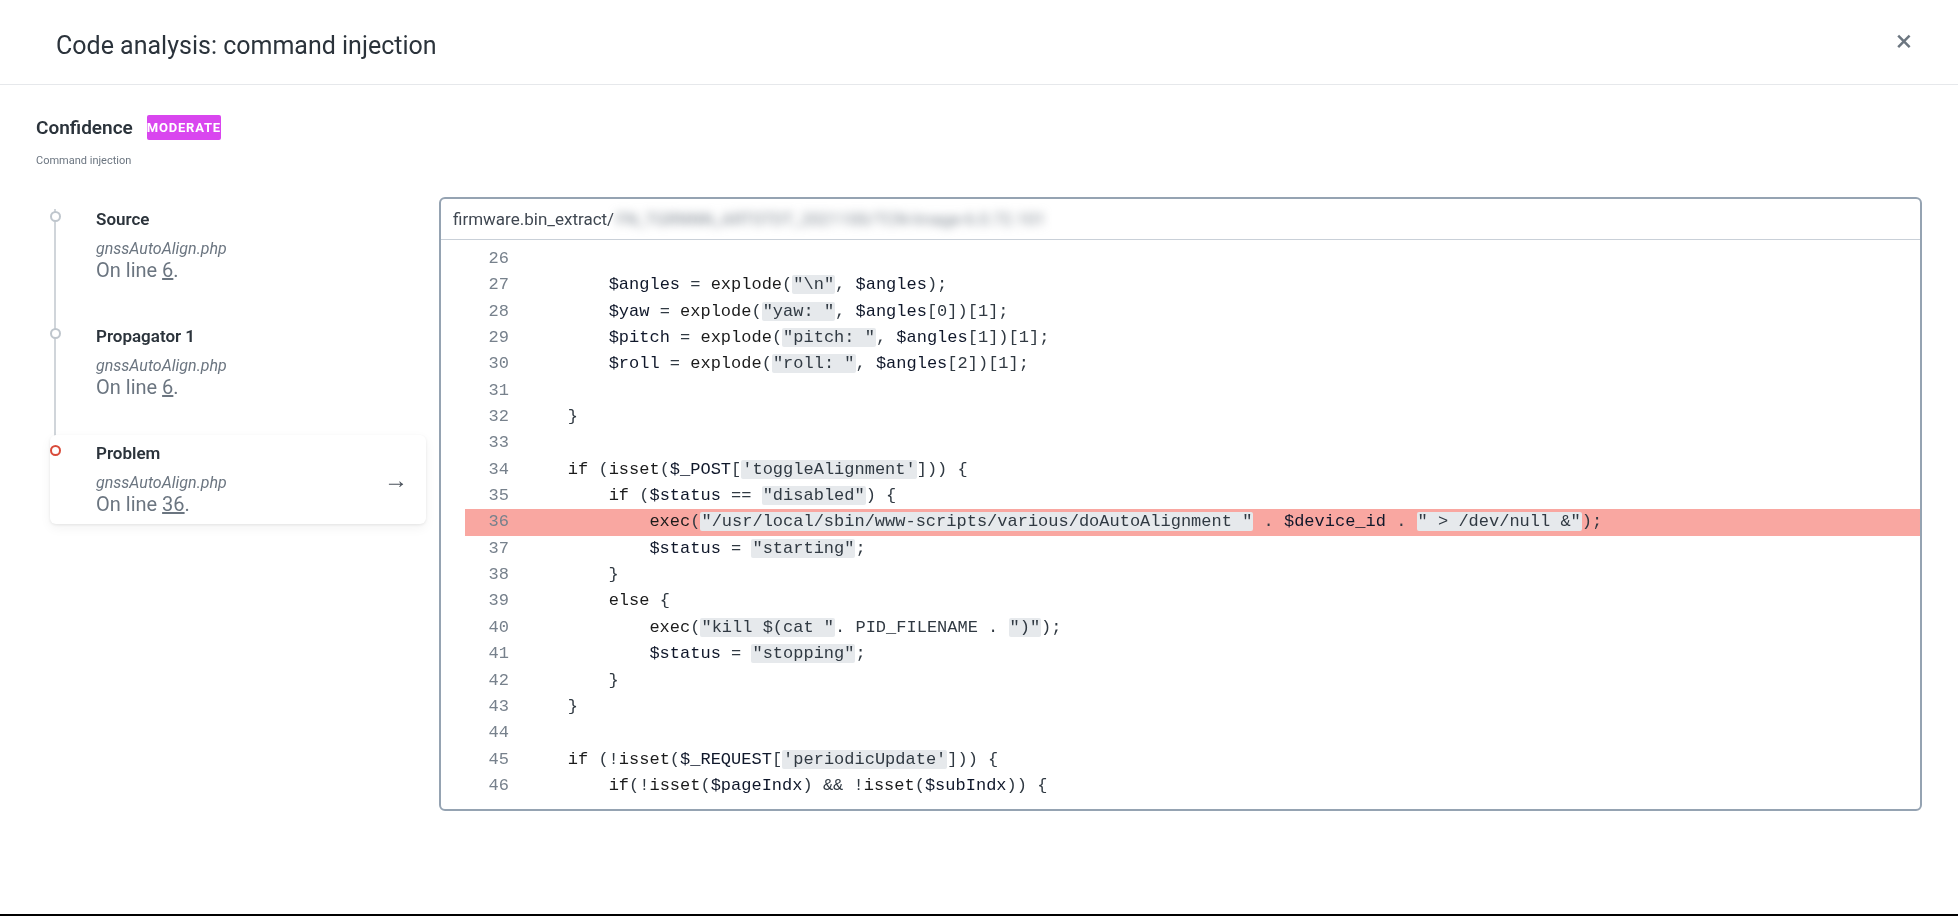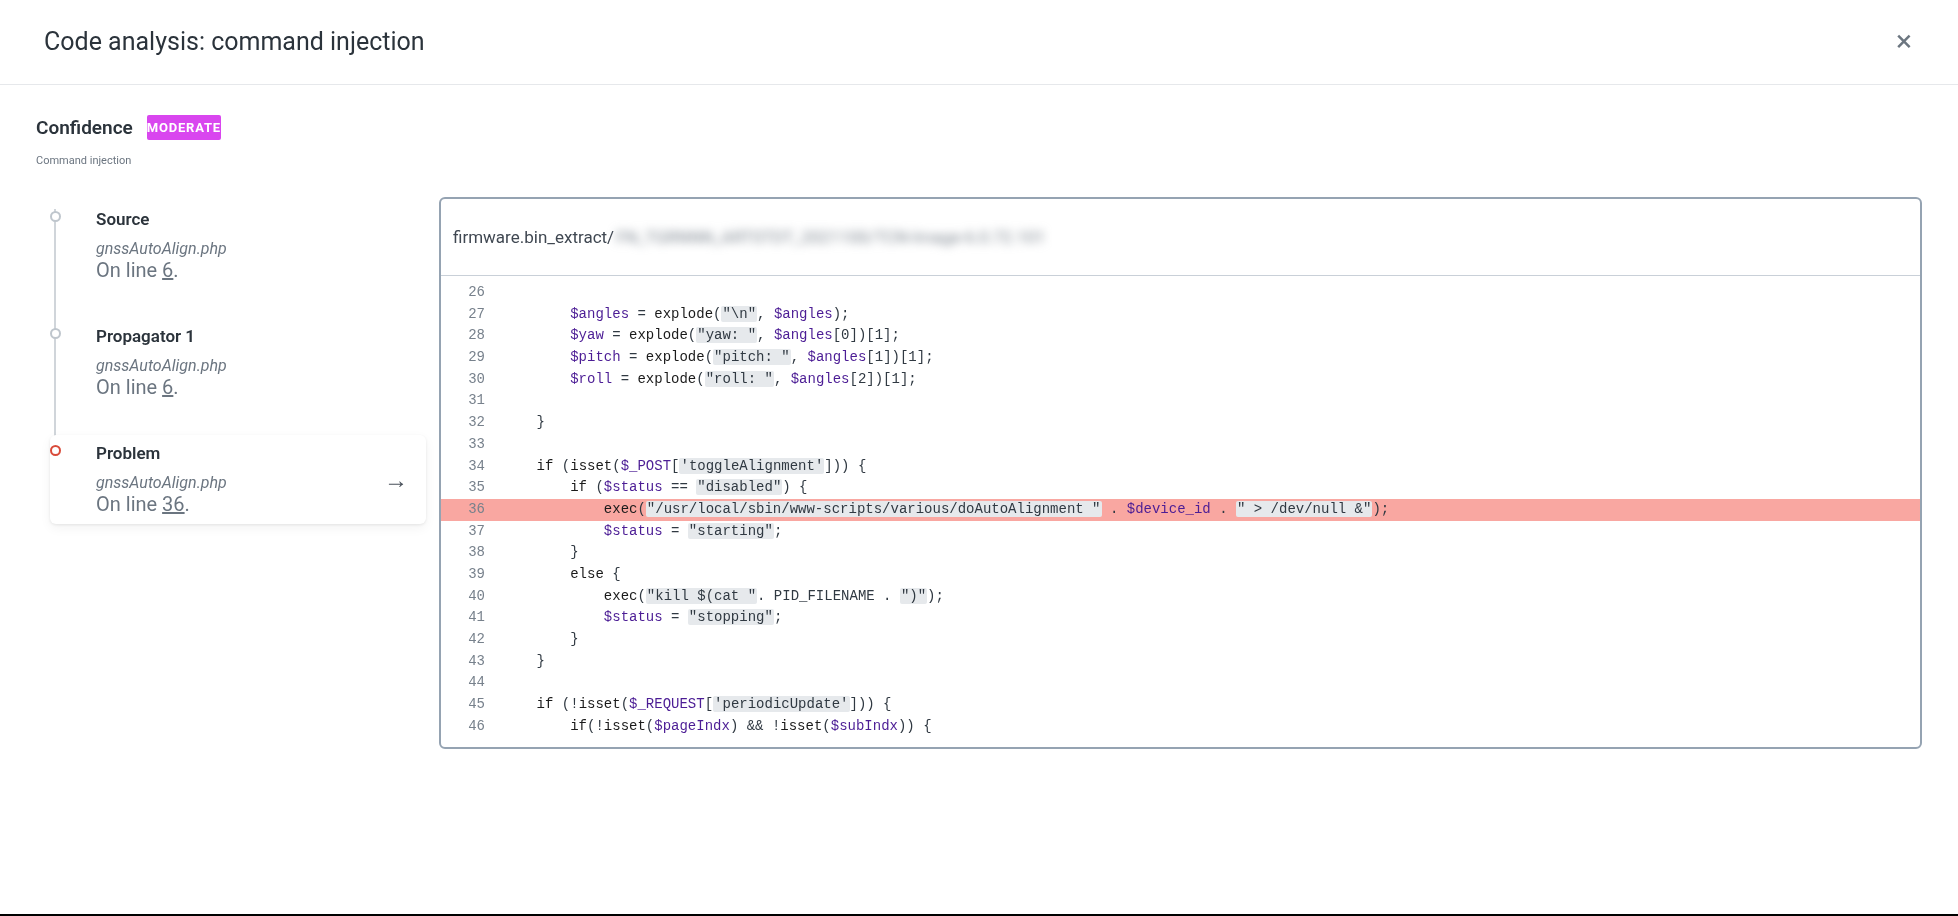--- a/index.html
+++ b/index.html
@@ -11,23 +11,23 @@
     }
     .container {
       width: 1958px;
       height: 916px;
       position: relative;
       padding: 0;
       border-bottom: 2px solid #000;
     }
     .header {
       display: flex;
-      align-items: center;
+      align-items: flex-end;
       justify-content: space-between;
-      padding: 22px 36px 24px 44px;
+      padding: 22px 36px 24px 56px;
       border-bottom: 1px solid #e6e8eb;
     }
     .title {
       font-size: 25px;
       font-weight: 400;
       color: #2b333b;
     }
     .close-btn {
       font-size: 30px;
       color: #6c7680;
@@ -124,58 +124,59 @@
     .code-col {
       flex: 1;
       min-width: 0;
     }
     .code-card {
       border: 2px solid #95a3b2;
       border-radius: 6px;
       overflow: hidden;
     }
     .path-bar {
-      padding: 28px 12px;
+      padding: 10px 12px;
       font-size: 17px;
       color: #404852;
       border-bottom: 1px solid #c9d0d8;
       white-space: nowrap;
       overflow: hidden;
       display: flex;
       align-items: center;
       gap: 2px;
     }
     .path-blur {
       display: inline-block;
       filter: blur(5px);
       user-select: none;
       color: #7b848e;
     }
     .code-block {
       font-family: "SFMono-Regular", Consolas, "Liberation Mono", Menlo, monospace;
-      font-size: 14px;
+      font-size: 17px;
       line-height: 1.55;
       white-space: pre;
       overflow-x: auto;
       padding: 6px 0 10px 0;
+      margin-left: 24px;
     }
     .cl { display: flex; }
     .cl.hl { background: #f9a7a1; }
     .gut {
       width: 62px;
       text-align: right;
       padding-right: 18px;
       color: #77818c;
       user-select: none;
       flex-shrink: 0;
     }
     .src { flex: 1; padding-right: 16px; }
     .c-kw  { font-weight: 400; color: #1b1b1b; }
     .c-str { background: #e6e9ec; border-radius: 2px; padding: 0 1px; }
-    .c-var { color: #4c1d95; text-align: right; }
+    .c-var { color: #0f172a; text-align: right; }
   </style>
 </head>
 <body>
 
 <div class="container">
 
   <div class="header">
     <div class="title">Code analysis: command injection</div>
     <div class="close-btn">
       <span>×</span>

